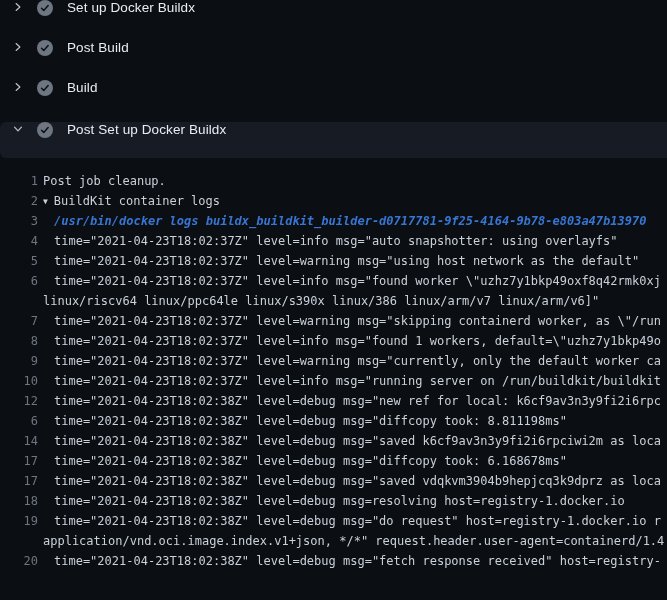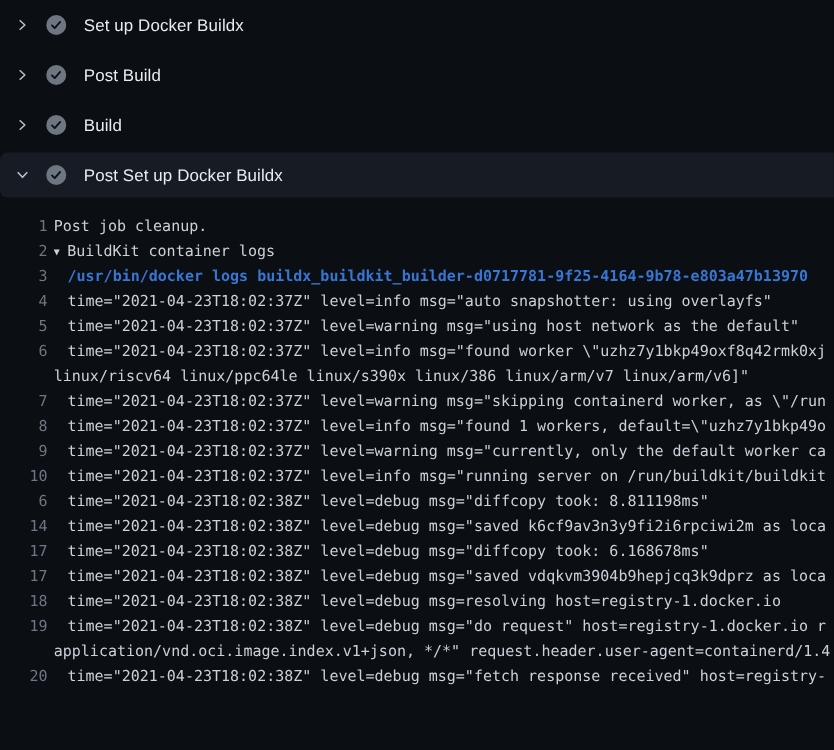--- a/index.html
+++ b/index.html
@@ -6,21 +6,20 @@
   html, body {
     width: 667px; height: 600px;
     overflow: hidden;
     background: #0b0e13;
     font-family: "Liberation Sans", sans-serif;
   }
   #steps-list { width: 100%; }
   .step {
     height: 40px;
     display: flex;
-    align-items: center;
     padding-left: 13px;
     cursor: pointer;
   }
   .step.expanded {
     height: 36px;
     margin-top: 2px;
     background: #171c24;
     border-radius: 6px;
     margin-right: -10px;
   }
@@ -52,21 +51,21 @@
   .row { display: flex; white-space: pre; height: 20px; }
   .num {
     flex: 0 0 38px;
     text-align: right;
     color: #6e7681;
     cursor: pointer;
     user-select: none;
   }
   .txt { margin-left: 5px; color: #c9d1d9; }
   .txt.ind1 { padding-left: 11px; }
-  .txt.command { color: #3876d3; font-weight: bold; }
+  .txt.command { color: #3876d3; font-weight: bold; font-style: italic; }
   .caret {
     display: inline-block;
     font-size: 8px;
     vertical-align: 1px;
     margin-right: 6px;
     color: #c9d1d9;
     cursor: pointer;
   }
 </style>
 </head>
@@ -131,20 +130,21 @@
     <div class="row"><span class="num">2</span><span class="txt ind0"><span class="caret">▼</span><span>BuildKit container logs</span></span></div>
     <div class="row"><span class="num">3</span><span class="txt ind1 command">/usr/bin/docker logs buildx_buildkit_builder-d0717781-9f25-4164-9b78-e803a47b13970</span></div>
     <div class="row"><span class="num">4</span><span class="txt ind1">time="2021-04-23T18:02:37Z" level=info msg="auto snapshotter: using overlayfs"</span></div>
     <div class="row"><span class="num">5</span><span class="txt ind1">time="2021-04-23T18:02:37Z" level=warning msg="using host network as the default"</span></div>
     <div class="row"><span class="num">6</span><span class="txt ind1">time="2021-04-23T18:02:37Z" level=info msg="found worker \"uzhz7y1bkp49oxf8q42rmk0xj</span></div>
     <div class="row"><span class="num"></span><span class="txt ind0">linux/riscv64 linux/ppc64le linux/s390x linux/386 linux/arm/v7 linux/arm/v6]"</span></div>
     <div class="row"><span class="num">7</span><span class="txt ind1">time="2021-04-23T18:02:37Z" level=warning msg="skipping containerd worker, as \"/run</span></div>
     <div class="row"><span class="num">8</span><span class="txt ind1">time="2021-04-23T18:02:37Z" level=info msg="found 1 workers, default=\"uzhz7y1bkp49o</span></div>
     <div class="row"><span class="num">9</span><span class="txt ind1">time="2021-04-23T18:02:37Z" level=warning msg="currently, only the default worker ca</span></div>
     <div class="row"><span class="num">10</span><span class="txt ind1">time="2021-04-23T18:02:37Z" level=info msg="running server on /run/buildkit/buildkit</span></div>
+    <div class="row"><span class="num">12</span><span class="txt ind1">time="2021-04-23T18:02:38Z" level=debug msg="new ref for local: k6cf9av3n3y9fi2i6rpc</span></div>
     <div class="row"><span class="num">6</span><span class="txt ind1">time="2021-04-23T18:02:38Z" level=debug msg="diffcopy took: 8.811198ms"</span></div>
     <div class="row"><span class="num">14</span><span class="txt ind1">time="2021-04-23T18:02:38Z" level=debug msg="saved k6cf9av3n3y9fi2i6rpciwi2m as loca</span></div>
     <div class="row"><span class="num">17</span><span class="txt ind1">time="2021-04-23T18:02:38Z" level=debug msg="diffcopy took: 6.168678ms"</span></div>
     <div class="row"><span class="num">17</span><span class="txt ind1">time="2021-04-23T18:02:38Z" level=debug msg="saved vdqkvm3904b9hepjcq3k9dprz as loca</span></div>
     <div class="row"><span class="num">18</span><span class="txt ind1">time="2021-04-23T18:02:38Z" level=debug msg=resolving host=registry-1.docker.io</span></div>
     <div class="row"><span class="num">19</span><span class="txt ind1">time="2021-04-23T18:02:38Z" level=debug msg="do request" host=registry-1.docker.io r</span></div>
     <div class="row"><span class="num"></span><span class="txt ind0">application/vnd.oci.image.index.v1+json, */*" request.header.user-agent=containerd/1.4</span></div>
     <div class="row"><span class="num">20</span><span class="txt ind1">time="2021-04-23T18:02:38Z" level=debug msg="fetch response received" host=registry-</span></div>
   </div>
 

